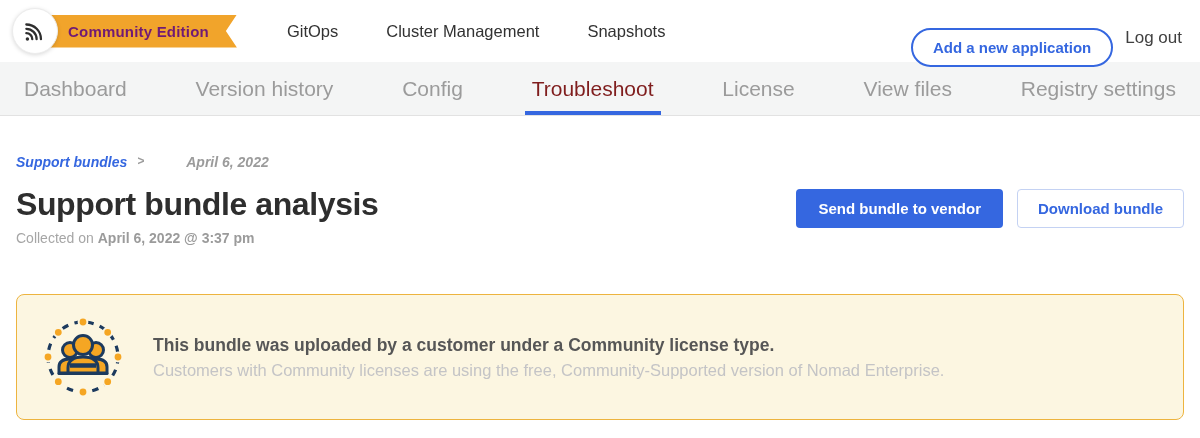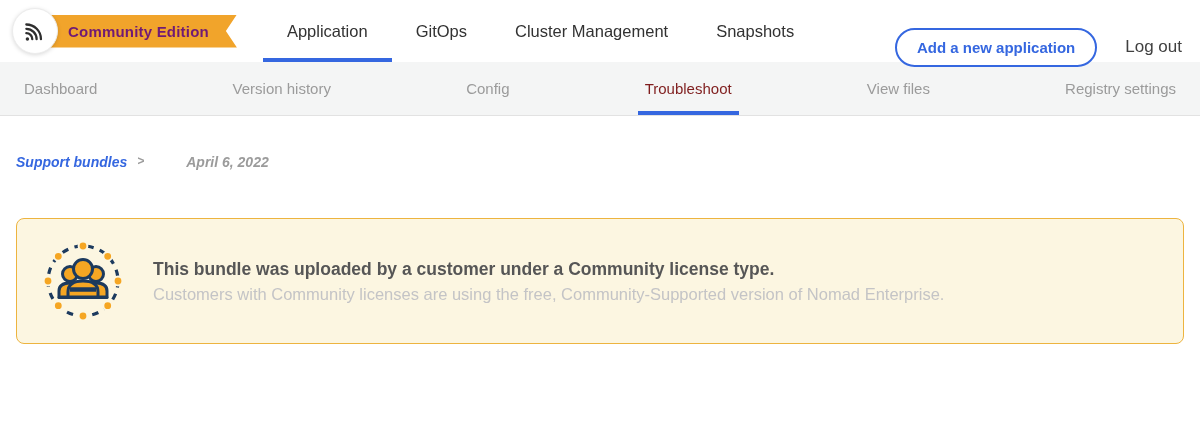--- a/index.html
+++ b/index.html
@@ -35,37 +35,37 @@
   .tabs { display: flex; height: 62px; margin-left: 26px; }
   .tab {
     display: flex; align-items: center; padding: 0 24px;
     font-size: 16.5px; color: #323232; position: relative; cursor: pointer;
     white-space: nowrap;
   }
   .tab.active::after {
     content: ""; position: absolute; left: 0; right: 0; bottom: 0;
     height: 4px; background: #3567e0;
   }
-  .topnav-right { margin-left: auto; display: flex; align-items: center; gap: 28px; margin-top: 32px; }
+  .topnav-right { margin-left: auto; display: flex; align-items: flex-start; gap: 12px; margin-top: 32px; }
   .add-app-btn {
     border: 2px solid #3567e0; color: #3567e0; background: #fff;
     font-weight: bold; font-size: 15px; font-family: inherit;
     padding: 9px 20px; border-radius: 21px; cursor: pointer; white-space: nowrap;
   }
   .logout { font-size: 17px; color: #404040; cursor: pointer; white-space: nowrap; }
 
   
   .subnav {
     display: flex; justify-content: space-between; align-items: stretch;
     height: 54px; background: #f4f5f5; border-bottom: 1px solid #e2e2e2;
     padding: 0 24px;
   }
   .subnav-item {
     display: flex; align-items: center; position: relative;
-    font-size: 15px; color: #9b9b9b; cursor: pointer; white-space: nowrap;
+    font-size: 21px; color: #9b9b9b; cursor: pointer; white-space: nowrap;
   }
   .subnav-item.active { color: #7f1d1d; }
   .subnav-item.active::after {
     content: ""; position: absolute; left: -7px; right: -7px; bottom: 0;
     height: 4px; background: #3567e0;
   }
 
   
   .content { padding: 0 16px; }
   .breadcrumb {
@@ -111,49 +111,61 @@
           <path d="M13.5 19.5 A9.5 9.5 0 0 0 4 10"></path>
           <path d="M17.5 19.5 A13.5 13.5 0 0 0 4 6"></path>
         </g>
         <circle cx="5" cy="19.3" r="1.6" fill="#2f2f2f"></circle>
       </svg>
     </div>
     <div class="badge">Community Edition</div>
   </div>
 
   <nav class="tabs">
-    <div class="tab active">Application</div>
     <div class="tab">GitOps</div>
     <div class="tab">Cluster Management</div>
     <div class="tab">Snapshots</div>
   </nav>
 
   <div class="topnav-right">
     <button class="add-app-btn">Add a new application</button>
     <span class="logout">Log out</span>
   </div>
 </header>
 
 <nav class="subnav">
   <div class="subnav-item">Dashboard</div>
   <div class="subnav-item">Version history</div>
   <div class="subnav-item">Config</div>
   <div class="subnav-item active">Troubleshoot</div>
+  <div class="subnav-item">License</div>
   <div class="subnav-item">View files</div>
   <div class="subnav-item">Registry settings</div>
 </nav>
 
 <main class="content">
 
   <div class="breadcrumb">
     <a class="crumb-link">Support bundles</a>
     <span class="crumb-sep">&gt;</span>
     <span class="crumb-current">April 6, 2022</span>
   </div>
 
+  <div class="page-header">
+    <div>
+      <h1 class="page-title">Support bundle analysis</h1>
+      <div class="collected">
+        <span>Collected on </span><span class="date">April 6, 2022 @ 3:37 pm</span>
+      </div>
+    </div>
+    <div class="actions">
+      <button class="btn btn-primary">Send bundle to vendor</button>
+      <button class="btn btn-secondary">Download bundle</button>
+    </div>
+  </div>
 
   <div class="notice">
     <svg class="notice-icon" viewBox="0 0 84 84">
       <circle cx="42" cy="42" r="35" fill="none" stroke="#1c3a5e" stroke-width="3.2" stroke-dasharray="6.5 6.5"></circle>
       <g fill="#f5a623" stroke="#fcf6e1" stroke-width="2">
         <circle cx="42" cy="7" r="4.4"></circle>
         <circle cx="66.7" cy="17.3" r="4.4"></circle>
         <circle cx="77" cy="42" r="4.4"></circle>
         <circle cx="66.7" cy="66.7" r="4.4"></circle>
         <circle cx="42" cy="77" r="4.4"></circle>

